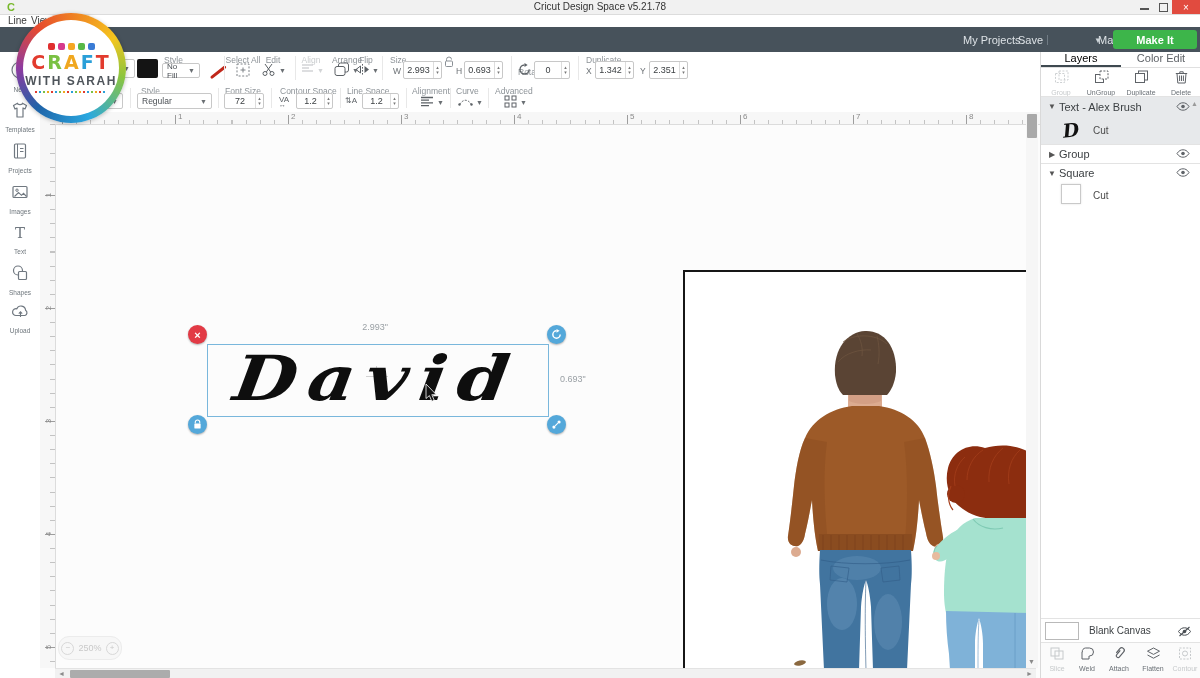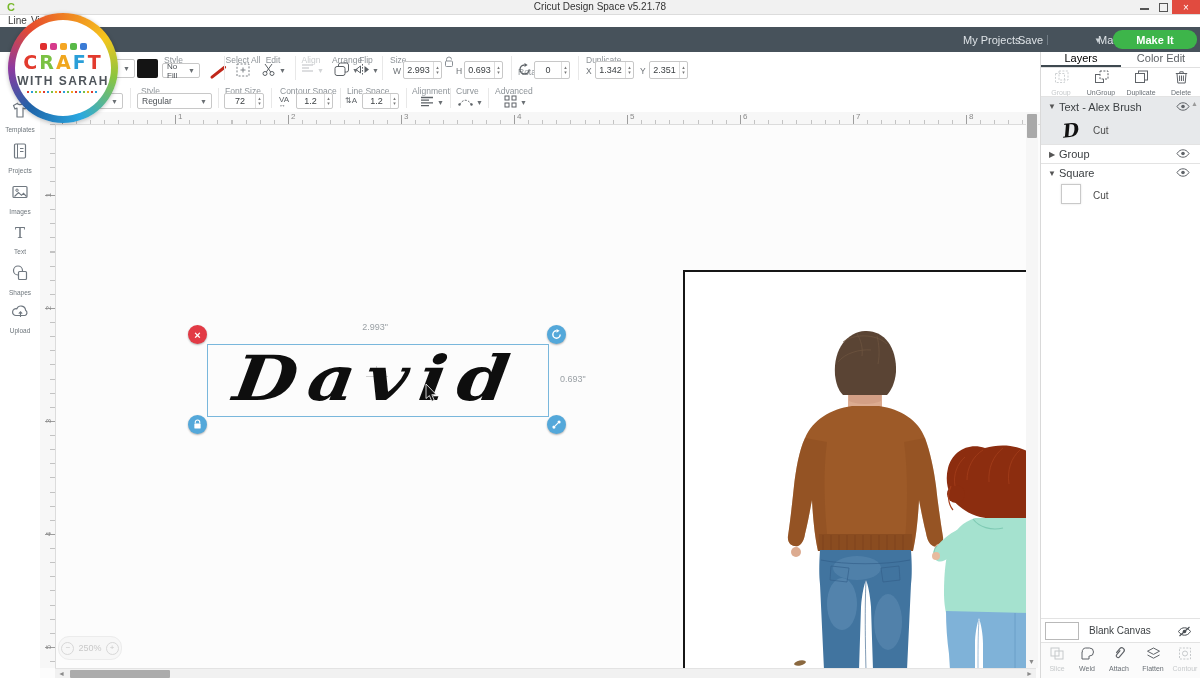--- a/index.html
+++ b/index.html
@@ -17,21 +17,21 @@
   .menubar{left:0;top:15px;width:1200px;height:12px;background:#fff}
   .menu-item{top:0;font-size:10px;color:#3a3a3a;line-height:12px}
   
   .header{left:0;top:27px;width:1200px;height:25px;background:#47525b}
   .hamburger{left:11px;top:32px;width:18px;height:12px;display:flex;flex-direction:column;justify-content:space-between}
   .hamburger div{height:2px;background:#dfe4e8;border-radius:1px}
   .proj-title{left:0;right:0;top:33px;text-align:center;font-size:12px;color:#eef1f3;pointer-events:none}
   .hdr-link{top:34px;font-size:11px;color:#dde2e6}
   .hdr-sep{top:33px;font-size:11px;color:#76818a}
   .chev-w{font-size:8px;color:#cdd4d9}
-  .make-it{left:1113px;top:30px;width:84px;height:19px;background:#3db54a;border-radius:9px;color:#fff;
+  .make-it{left:1113px;top:30px;width:84px;height:19px;background:#3db54a;border-radius:3px;color:#fff;
            font-size:11px;font-weight:bold;display:flex;align-items:center;justify-content:center}
   
   .toolbar1{left:40px;top:52px;width:1000px;height:32px;background:#fff;border-bottom:1px solid #ececec}
   .toolbar2{left:40px;top:84px;width:1000px;height:28px;background:#fff;border-bottom:1px solid #dedede}
   .tb-label{position:absolute;font-size:8.5px;color:#8d9398;white-space:nowrap}
   .tb-label.dis{color:#c9ccce}
   .vdiv{position:absolute;width:1px;background:#e8e8e8}
   .sel{position:absolute;display:flex;align-items:center;justify-content:space-between;border:1px solid #c8c8c8;
        border-radius:2px;background:#fff;font-size:8.5px;color:#4a4f54;padding:0 4px;box-sizing:border-box}
   .chev{font-size:7px;color:#6a6f73}
@@ -100,21 +100,21 @@
            font-family:"DejaVu Serif",serif;font-style:italic;font-weight:bold;font-size:19px;color:#111;transform:rotate(-6deg)}
   .thumb-sq{position:absolute;left:20px;top:2px;width:18px;height:18px;background:#fff;border:1px solid #c9c9c9;box-shadow:0 0 2px rgba(0,0,0,.12)}
   .pscroll-up{position:absolute;right:2px;top:48px;font-size:7px;color:#9a9a9a}
   .bc-swatch{position:absolute;left:4px;top:570px;width:32px;height:16px;background:#fff;border:1px solid #b9b9b9}
   .bc-label{position:absolute;left:48px;top:573px;font-size:10px;color:#3c4043}
   .bact{position:absolute;top:594px;width:32px;display:flex;flex-direction:column;align-items:center;gap:1px}
   .bact .lbl{font-size:7px;color:#6a7076}
   .bact.dis .lbl{color:#c6c9cb}
   .panel-bottom-bg{position:absolute;left:0;top:591px;width:159px;height:35px;background:#fbfbfb}
   
-  .logo{left:8px;top:13px;width:110px;height:110px;border-radius:50%;
+  .logo{left:16px;top:13px;width:110px;height:110px;border-radius:50%;
         background:conic-gradient(from -40deg,#e64a2e,#f08a21 50deg,#f5c51d 95deg,#8bc53f 140deg,#2aa8e0 200deg,#1f63a8 260deg,#8e3aa0 310deg,#e64a2e 360deg);
         box-shadow:0 1px 4px rgba(0,0,0,.25);z-index:50}
   .logo-inner{position:absolute;left:7px;top:7px;width:96px;height:96px;border-radius:50%;background:#fff;
               display:flex;flex-direction:column;align-items:center;justify-content:center}
   .social-row{display:flex;gap:3px;margin-bottom:3px}
   .social-row span{width:7px;height:7px;border-radius:2px;display:block}
   .craft{font-size:19px;font-weight:bold;letter-spacing:2px;line-height:19px;font-family:"DejaVu Sans",sans-serif}
   .lc0{color:#e23b2e}.lc1{color:#7ac143}.lc2{color:#f0a71f}.lc3{color:#2a9fd8}.lc4{color:#e23b2e}
   .withsarah{font-size:12px;font-weight:bold;color:#4f555b;letter-spacing:1.5px;margin-top:2px}
   .dotline{width:72px;height:2px;margin-top:3px;

